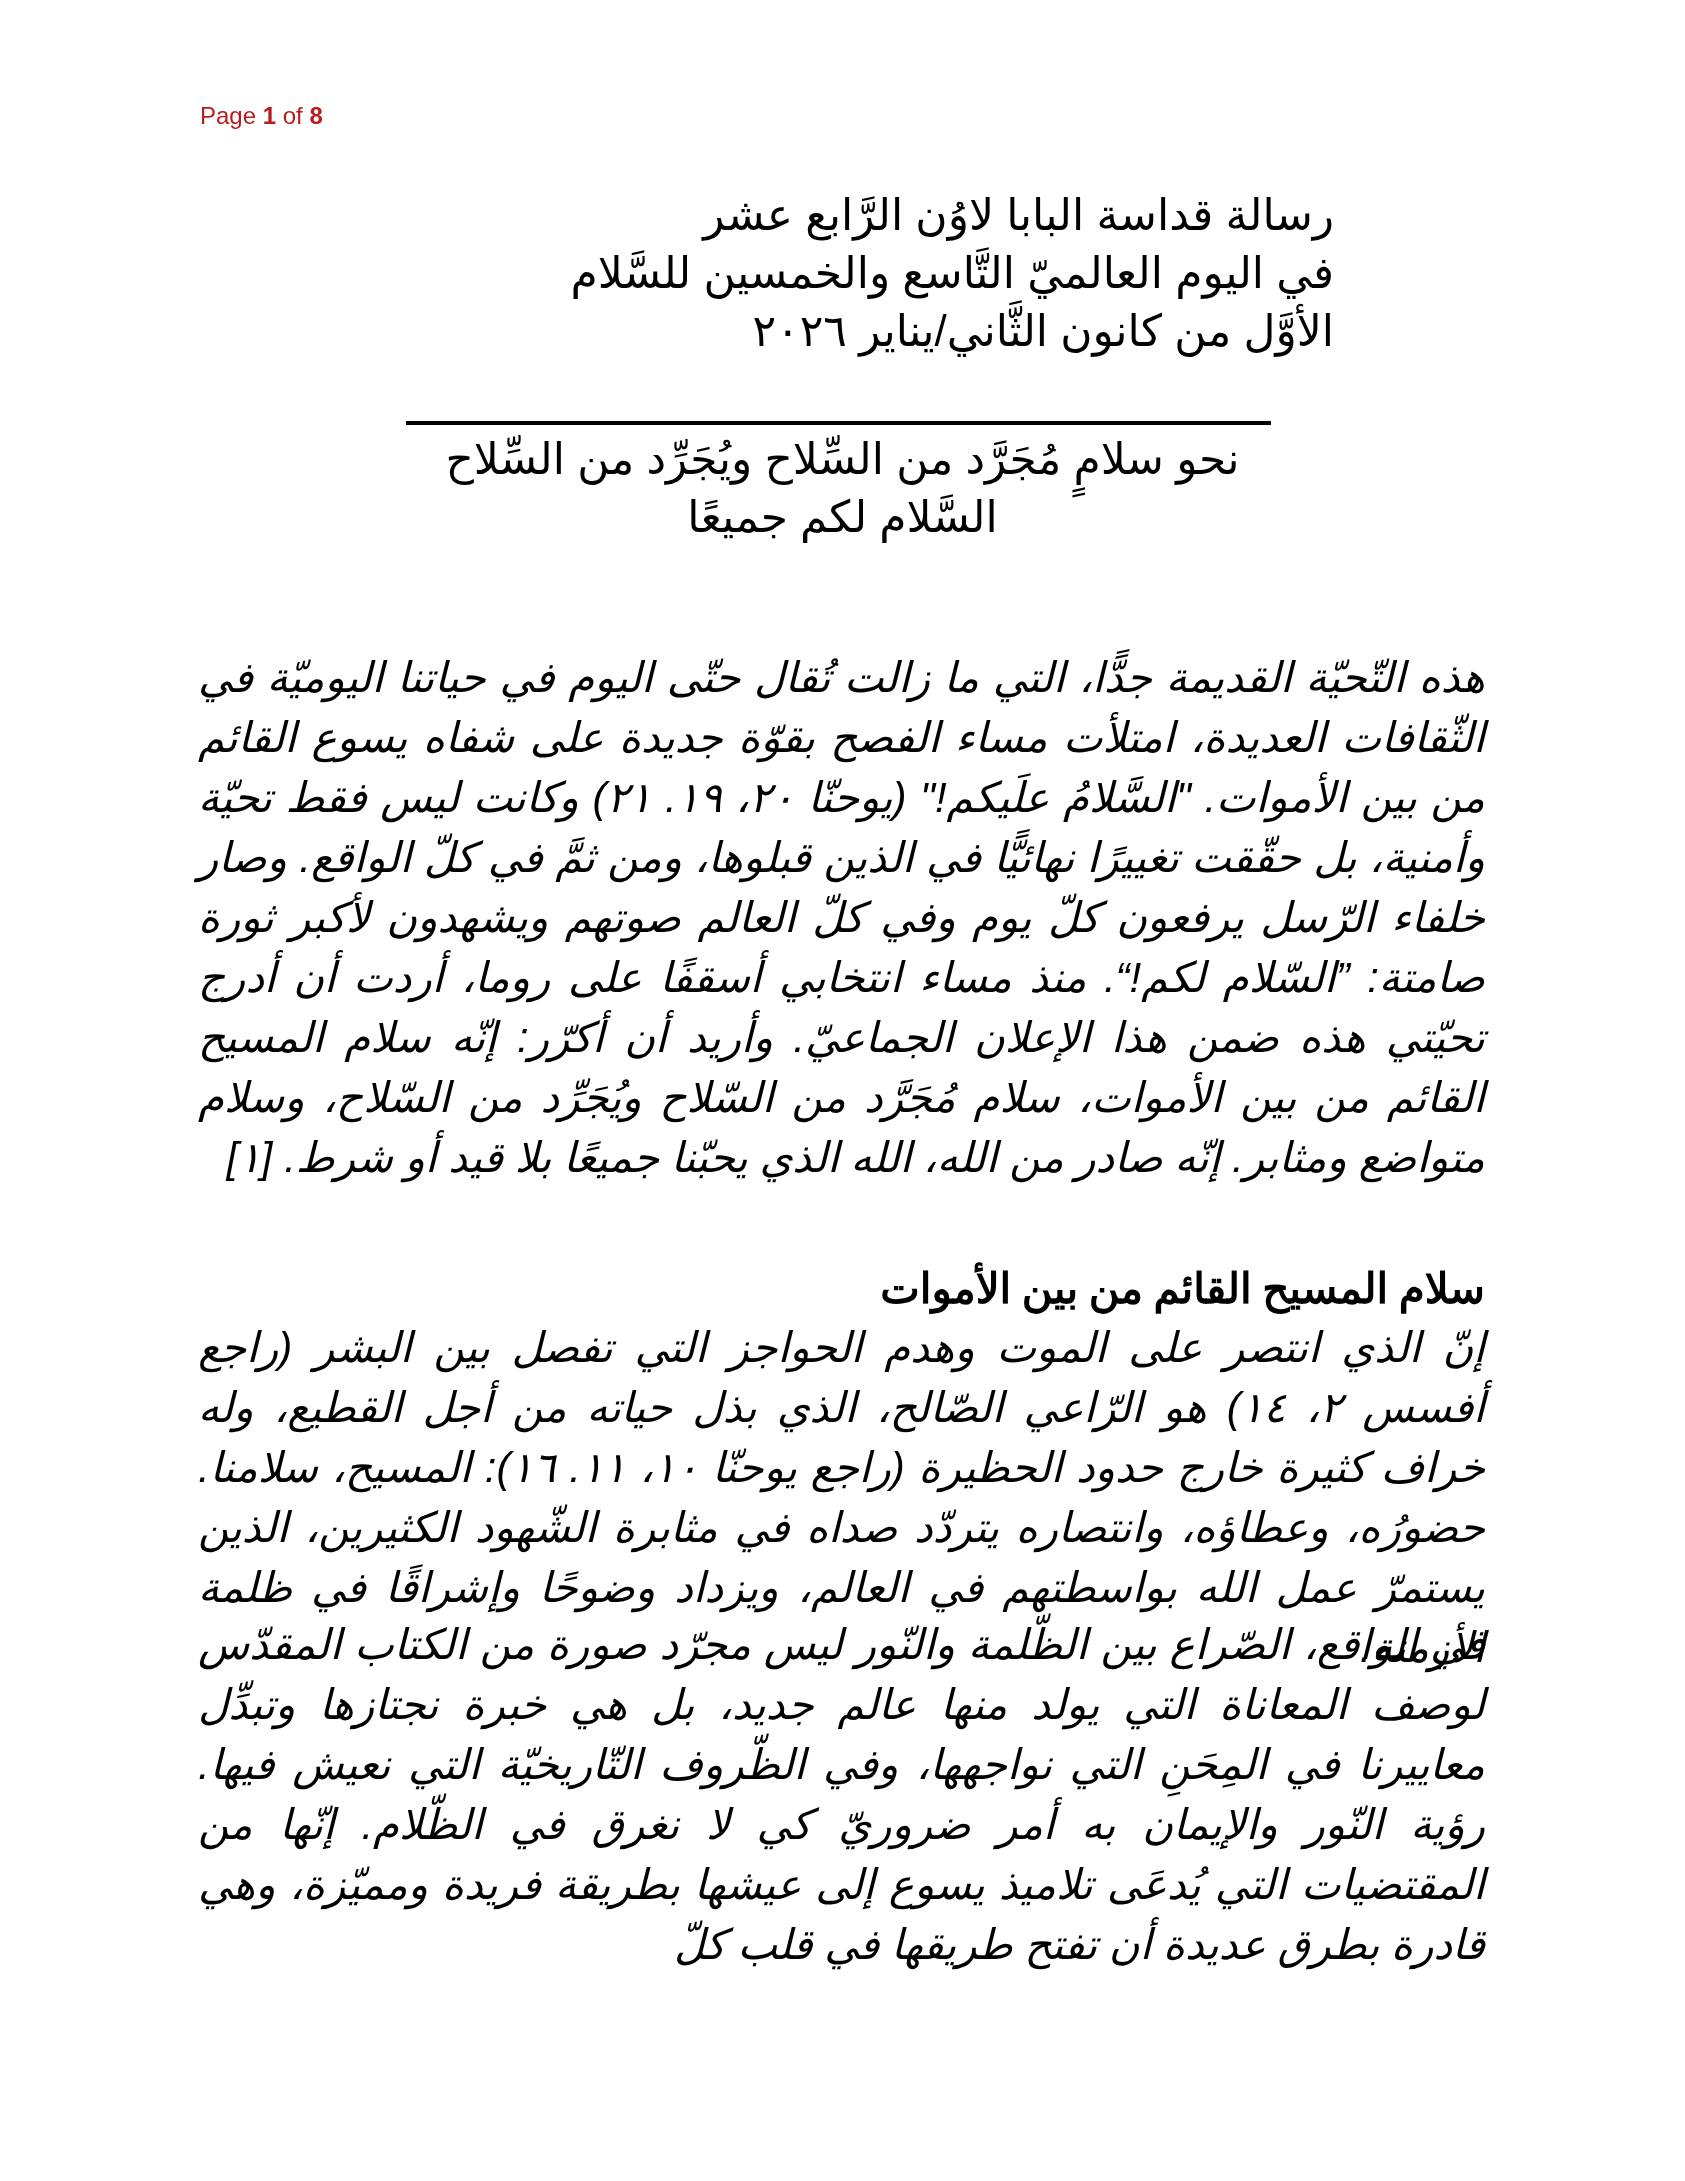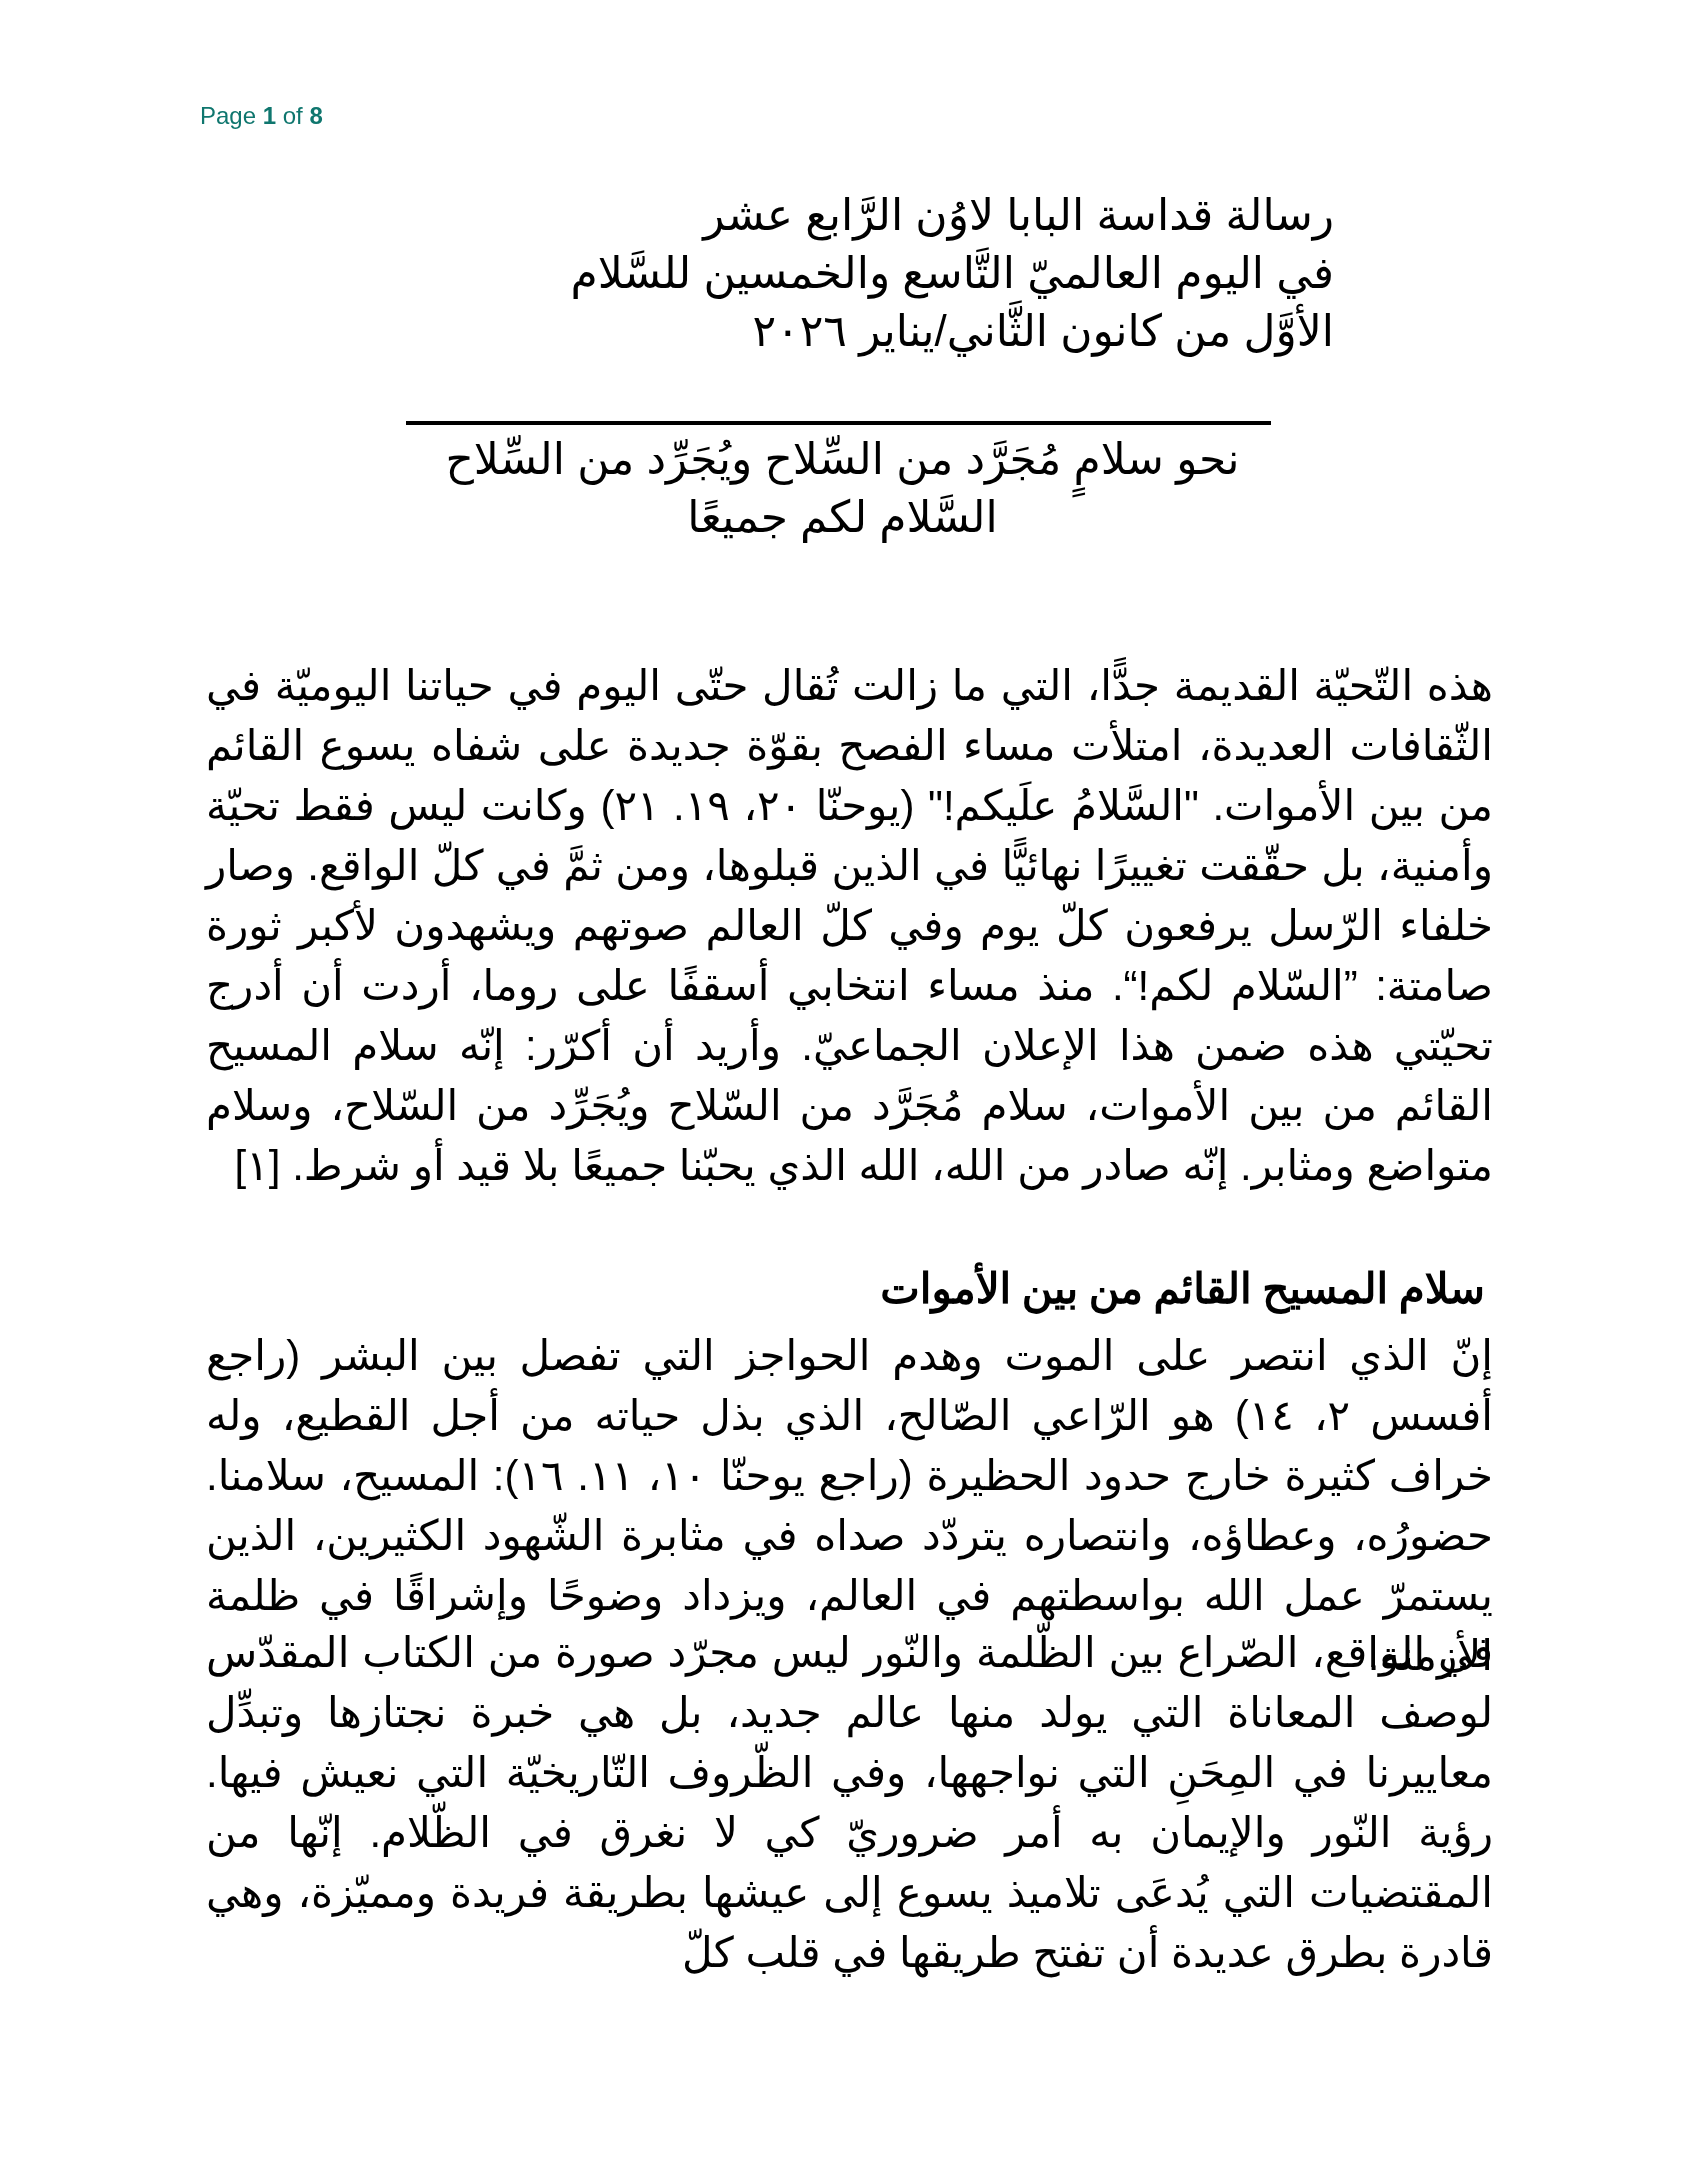--- a/index.html
+++ b/index.html
@@ -1,19 +1,19 @@
 <!DOCTYPE html>
 <html style="font-size:14px"><head>
 <meta charset="utf-8">
 <style>
   html, body { margin: 0; padding: 0; background: #ffffff; }
   body { width: 1685px; height: 2181px; position: relative; overflow: hidden; color: #000; }
   .page-num {
     position: absolute; left: 200px; top: 102px;
-    font-family: "Liberation Sans", sans-serif; font-size: 24px; color: #0f766e;
+    font-family: "Liberation Sans", sans-serif; font-size: 24px; color: #b91c1c;
   }
   .page-num b { font-weight: bold; }
   .title-block {
     position: absolute; left: 351px; width: 983px; top: 186px;
     direction: rtl; text-align: right;
     font-family: "Liberation Sans", "DejaVu Sans", sans-serif;
     font-size: 44px; line-height: 58px;
   }
   .rule {
     position: absolute; left: 406px; width: 865px; top: 421px; height: 3.5px; background: #000;
@@ -21,21 +21,21 @@
   .subtitle-block {
     position: absolute; left: 351px; width: 983px; top: 430px;
     direction: rtl; text-align: center;
     font-family: "Liberation Sans", "DejaVu Sans", sans-serif;
     font-size: 44px; line-height: 58px;
   }
   .body-text {
     position: absolute; left: 198px; width: 1287px;
     direction: rtl; text-align: justify; text-align-last: right;
     font-family: "Liberation Sans", "DejaVu Sans", sans-serif;
-    font-size: 42px; line-height: 60px; margin: 8px;
+    font-size: 42px; line-height: 60px; margin: 0; font-style: italic;
   }
   .p1 { top: 648px; }
   .section-heading {
     position: absolute; left: 198px; width: 1287px; top: 1259px;
     direction: rtl; text-align: right; margin: 0;
     font-family: Liberation Serif, serif;
     font-size: 42px; line-height: 60px; font-weight: bold;
   }
   .p2 { top: 1318px; }
   .p3 { top: 1615px; }

